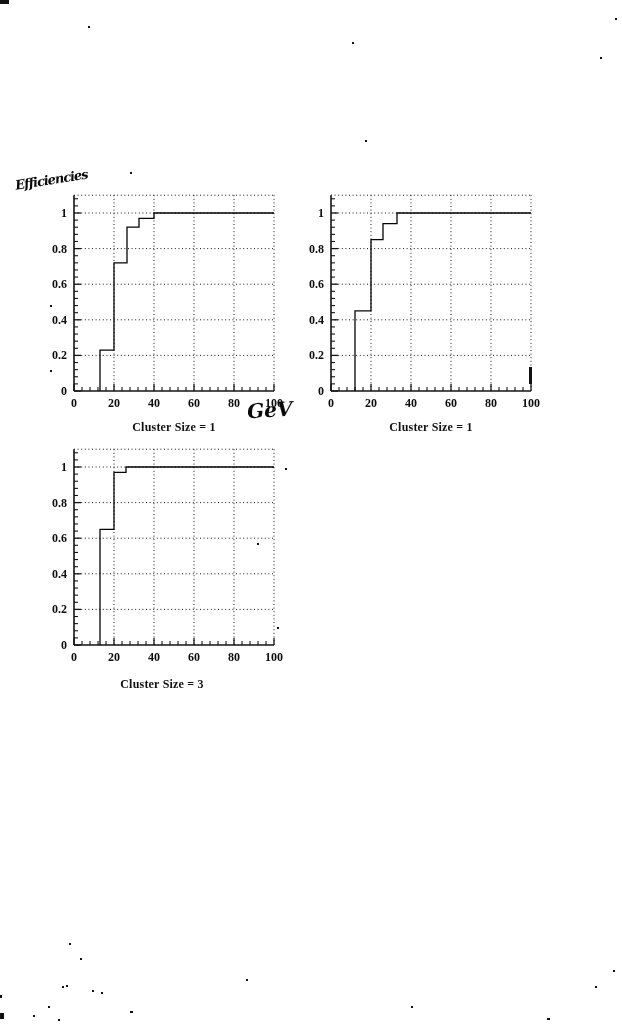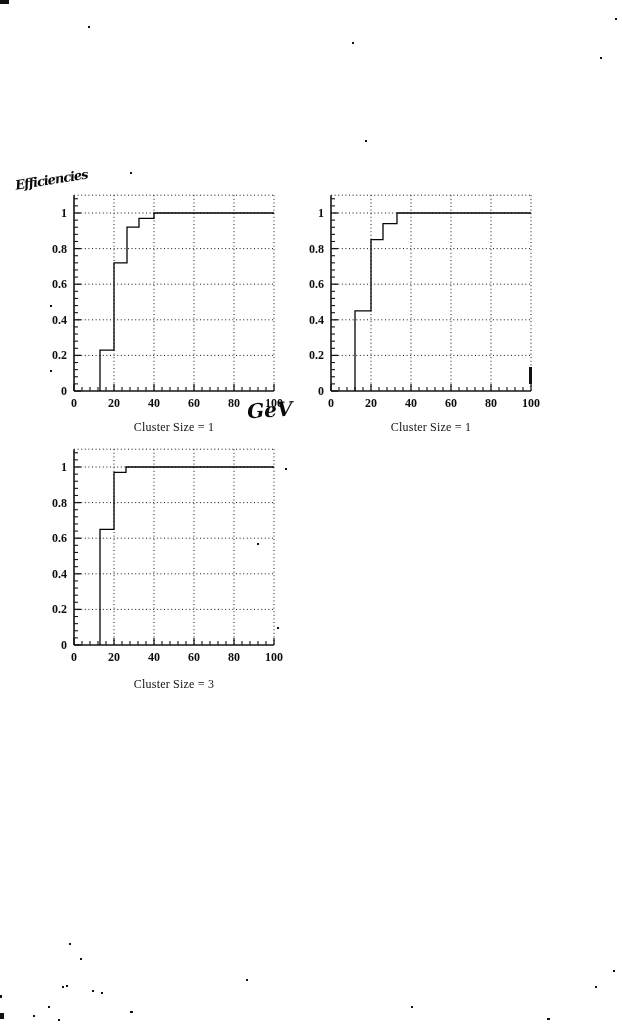--- a/index.html
+++ b/index.html
@@ -3,25 +3,25 @@
 <meta charset="utf-8">
 <style>
   html,body{margin:0;padding:0;background:#e8e8e8;}
   .page{
     position:relative;width:622px;height:1024px;background:#ffffff;
     overflow:hidden;font-family:"Liberation Serif","DejaVu Serif",serif;
   }
   svg{position:absolute;left:0;top:0;}
   .chart-title{
     position:absolute;width:200px;text-align:center;
-    font-weight:normal;font-size:12px;color:#111;letter-spacing:.2px;
+    font-weight:bold;font-size:12px;color:#111;letter-spacing:.2px;
   }
   .t1{left:74px;top:420px;}
   .t2{left:331px;top:420px;}
-  .t3{left:74px;top:677px;}
+  .t3{left:62px;top:677px;}
   .hand{
     position:absolute;color:#0a0a0a;font-family:"DejaVu Serif",serif;
     font-style:italic;font-weight:bold;white-space:nowrap;
   }
   .hand-eff{
     left:14px;top:178px;font-size:13px;letter-spacing:-1px;
     transform:rotate(-9deg);transform-origin:left top;
   }
   .hand-gev{
     left:247px;top:398px;font-size:20px;letter-spacing:0px;

